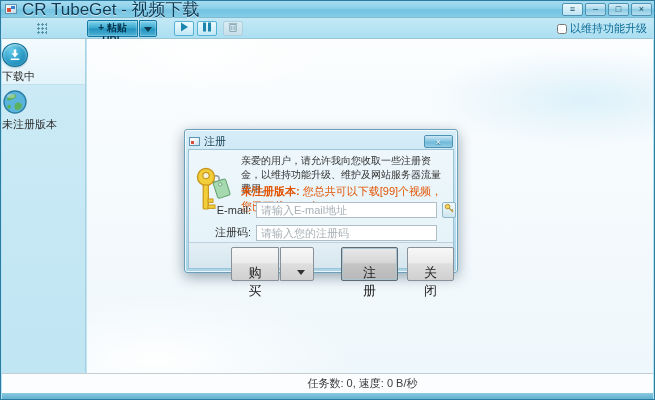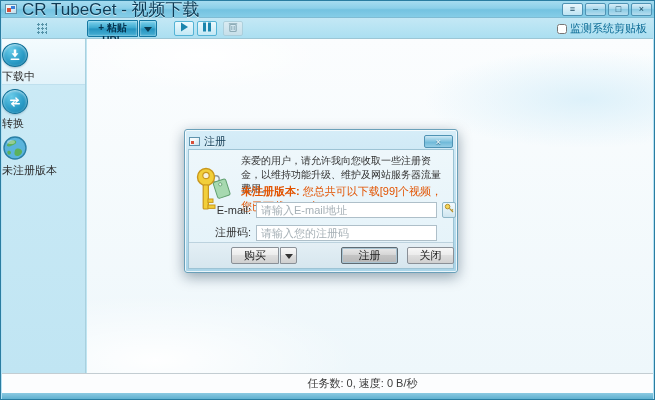--- a/index.html
+++ b/index.html
@@ -88,22 +88,22 @@
   .dlg-warn b{font-weight:bold;}
   .frow{position:absolute;left:0;right:0;height:17px;display:flex;align-items:center;}
   .frow.r1{top:51px;} .frow.r2{top:74px;}
   .flabel{width:62px;text-align:right;font-size:11px;color:#333;margin-right:5px;}
   .frow input{width:181px;height:16px;border:1px solid #aebfc9;background:#fff;font-size:11px;padding:0 4px;color:#444;font-family:inherit;}
   .frow input::placeholder{color:#a6b0b6;}
   .keybtn{position:absolute;left:253px;width:14px;height:16px;border:1px solid #8fb6c7;border-radius:2px;
           background:linear-gradient(180deg,#f2fafd,#cfe6f0);cursor:pointer;padding:0;display:flex;align-items:center;justify-content:center;}
   .dlg-buttons{position:absolute;left:0;right:0;bottom:0;height:26px;
                background:linear-gradient(180deg,#e4eff5,#d6e6ee);border-top:1px solid #bcd2de;}
-  .b{position:absolute;top:4px;height:17px;border:1px solid #8a9097;border-radius:2px;font-size:11px;color:#222;
-     background:linear-gradient(180deg,#f7f7f7,#ececec 45%,#dedede 50%,#d0d0d0);cursor:pointer;padding:0;font-family:inherit;}
+  .b{position:absolute;top:4px;height:17px;border:1px solid #8a9097;border-radius:2px;font-size:13px;color:#222;
+     background:linear-gradient(180deg,#f7f7f7,#ececec 45%,#dedede 50%,#d0d0d0);cursor:pointer;padding:16px;font-family:inherit;}
   .b.buy{left:42px;width:48px;border-radius:2px 0 0 2px;}
   .b.buydrop{left:91px;width:17px;border-radius:0 2px 2px 0;}
   .b.reg{left:152px;width:57px;border-color:#5f6b73;
          background:linear-gradient(180deg,#e9e9e9,#d6d6d6 45%,#c4c4c4 50%,#b8b8b8);
          box-shadow:inset 0 0 0 1px #aac4d2;}
   .b.cls{left:218px;width:47px;}
 </style>
 </head>
 <body>
 
@@ -138,45 +138,34 @@
     <button class="tool-btn t3">
       <span><svg width="12" height="12" viewBox="0 0 12 12">
             <rect x="2.8" y="3.5" width="6.4" height="7" rx="1" fill="none" stroke="#7f99a4" stroke-width="1.2"></rect>
             <line x1="1.8" y1="2.8" x2="10.2" y2="2.8" stroke="#7f99a4" stroke-width="1.2"></line>
             <line x1="4.8" y1="5" x2="4.8" y2="9" stroke="#7f99a4" stroke-width="1"></line>
             <line x1="7.2" y1="5" x2="7.2" y2="9" stroke="#7f99a4" stroke-width="1"></line>
           </svg></span>
     </button>
     <label class="clip">
       <input type="checkbox" style="">
-      <span>监测系统剪贴板</span>
+      <span>以维持功能升级</span>
     </label>
   </div>
 
   <div class="sidebar">
     <div class="s-item active">
       <div class="s-icon">
         <svg width="16" height="16" viewBox="0 0 26 26">
             <rect x="11" y="4" width="4" height="7" fill="#fff"></rect>
             <path d="M7.5 10h11L13 17z" fill="#fff"></path>
             <path d="M7 20h12" stroke="#fff" stroke-width="2.6" stroke-linecap="round"></path>
           </svg>
       </div>
       <span class="s-label">下载中</span>
-    </div>
-    <div class="s-item">
-      <div class="s-icon">
-        <svg width="16" height="16" viewBox="0 0 26 26" fill="none" stroke="#fff" stroke-width="2.4" stroke-linecap="round" stroke-linejoin="round">
-            <path d="M6 10h12"></path>
-            <path d="M14.5 6.5L18 10l-3.5 3.5"></path>
-            <path d="M20 16H8"></path>
-            <path d="M11.5 12.5L8 16l3.5 3.5"></path>
-          </svg>
-      </div>
-      <span class="s-label">转换</span>
     </div>
     <div class="s-item">
       <div class="s-icon globe">
         <svg width="26" height="26" viewBox="0 0 26 26">
             <circle cx="13" cy="13" r="11" fill="#5ab4dc" stroke="#2b7fa5" stroke-width="1.4"></circle>
             <path d="M5 10c1.5-3.5 5-5.5 8-4.5 2 .7 1.5 2.8-.5 3.8s-4.5 2.7-6.5 1.9C4.8 10.7 4.7 10.7 5 10z" fill="#5cb15c"></path>
             <path d="M14 14c2.5-1 5.5 0 6 2s-1.5 4.5-4 5-4-1.5-3.5-3.5c.3-1.4.5-3 1.5-3.5z" fill="#5cb15c"></path>
             <path d="M6 16c1.2-.5 3 .2 3 1.6S7.6 20.4 6.4 19.6 4.8 16.5 6 16z" fill="#5cb15c"></path>
             <ellipse cx="9" cy="7" rx="4" ry="2" fill="rgba(255,255,255,.35)"></ellipse>
           </svg>

